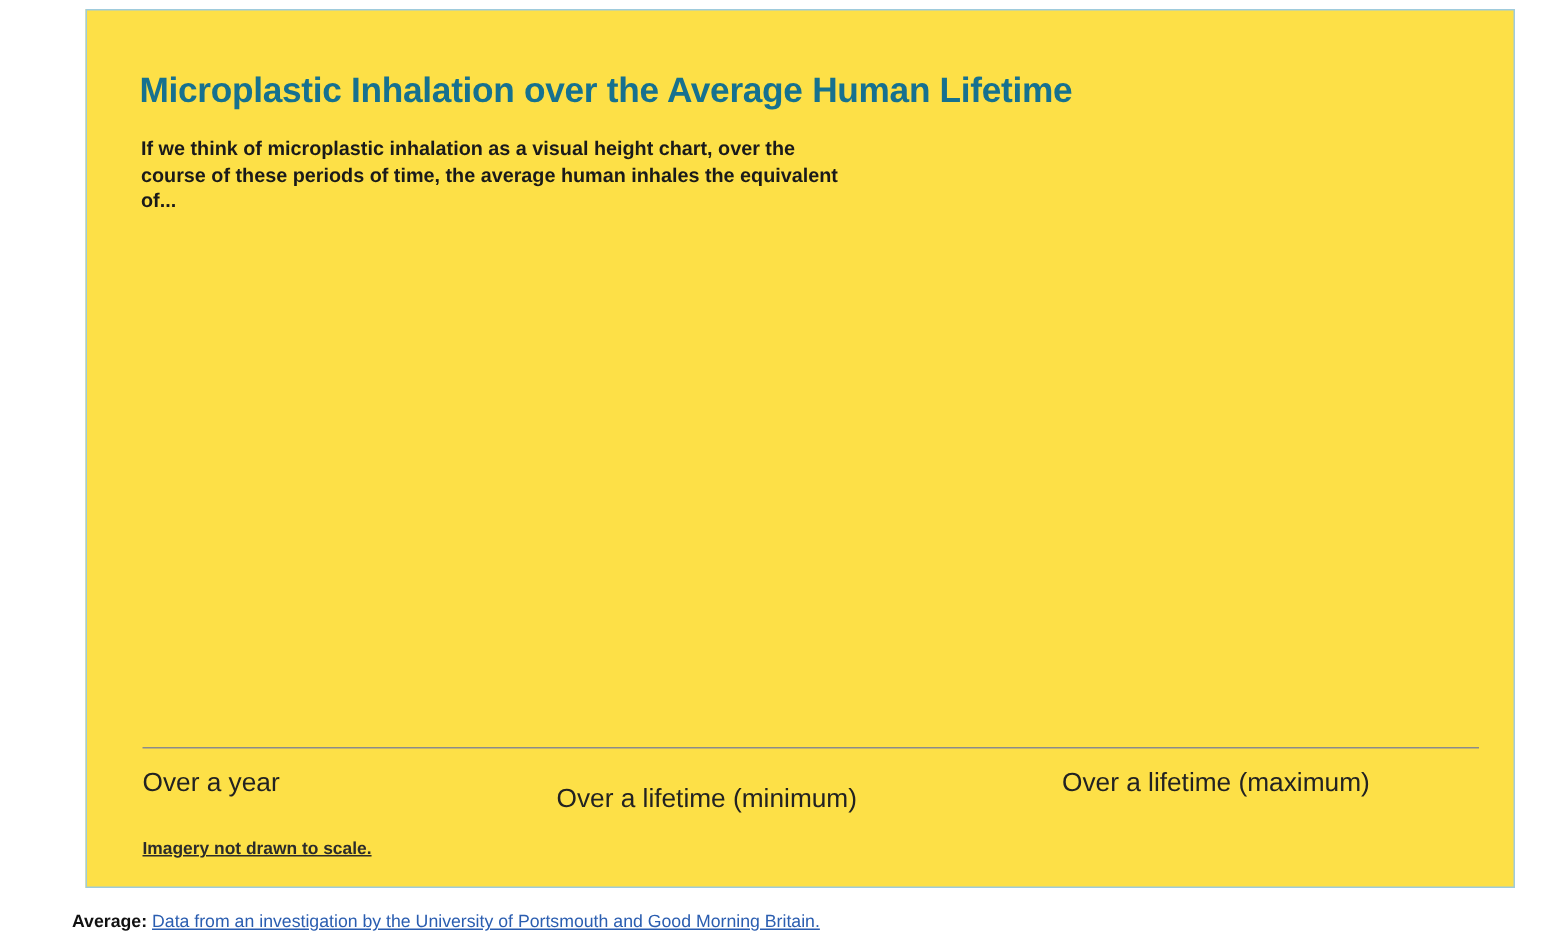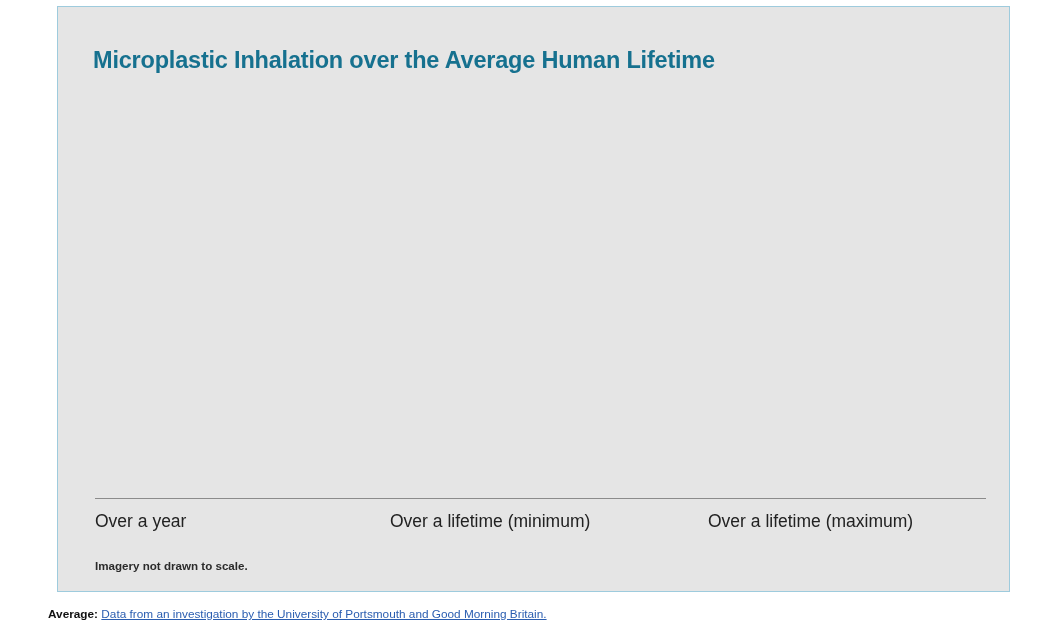--- a/index.html
+++ b/index.html
@@ -17,21 +17,21 @@
 
   
   #infographic-frame {
     position: absolute;
     left: 57px;
     top: 6px;
     width: 953px;
     height: 586px;
     border: 1px solid #9ecbdd;
     box-sizing: border-box;
-    background: #e5e5e5;
+    background: #fde047;
   }
 
   
   #chart-title {
     position: absolute;
     left: 35px;
     top: 24px;
     font-size: 23.5px;
     font-weight: bold;
     color: #16718f;
@@ -73,30 +73,31 @@
     border-top: 1.3px solid #8b8b8b;
   }
   .caption {
     position: absolute;
     top: 504px;
     font-size: 17.5px;
     color: #222222;
     white-space: nowrap;
   }
   #caption-1 { left: 37px; text-align: right; }
-  #caption-2 { left: 332px; }
+  #caption-2 { left: 313px; margin-top: 11px; }
   #caption-3 { left: 650px; }
 
   #scale-note {
     position: absolute;
     left: 37px;
     top: 552px;
     font-size: 11.6px;
     font-weight: bold;
     color: #2b2b2b;
+    text-decoration: underline;
   }
 
   
   #source-line {
     position: absolute;
     left: 48px;
     top: 607px;
     font-size: 11.8px;
     font-weight: bold;
     color: #111111;
@@ -108,20 +109,21 @@
     font-weight: normal;
   }
 </style>
 </head>
 <body>
 
 <div id="infographic-frame">
 
   <h1 id="chart-title">Microplastic Inhalation over the Average Human Lifetime</h1>
 
+  <p id="intro-text">If we think of microplastic inhalation as a visual height chart, over the course of these periods of time, the average human inhales the equivalent of...</p>
 
   <div id="plot-area">
 
     <div class="column">
 
       
 
       
 
       

